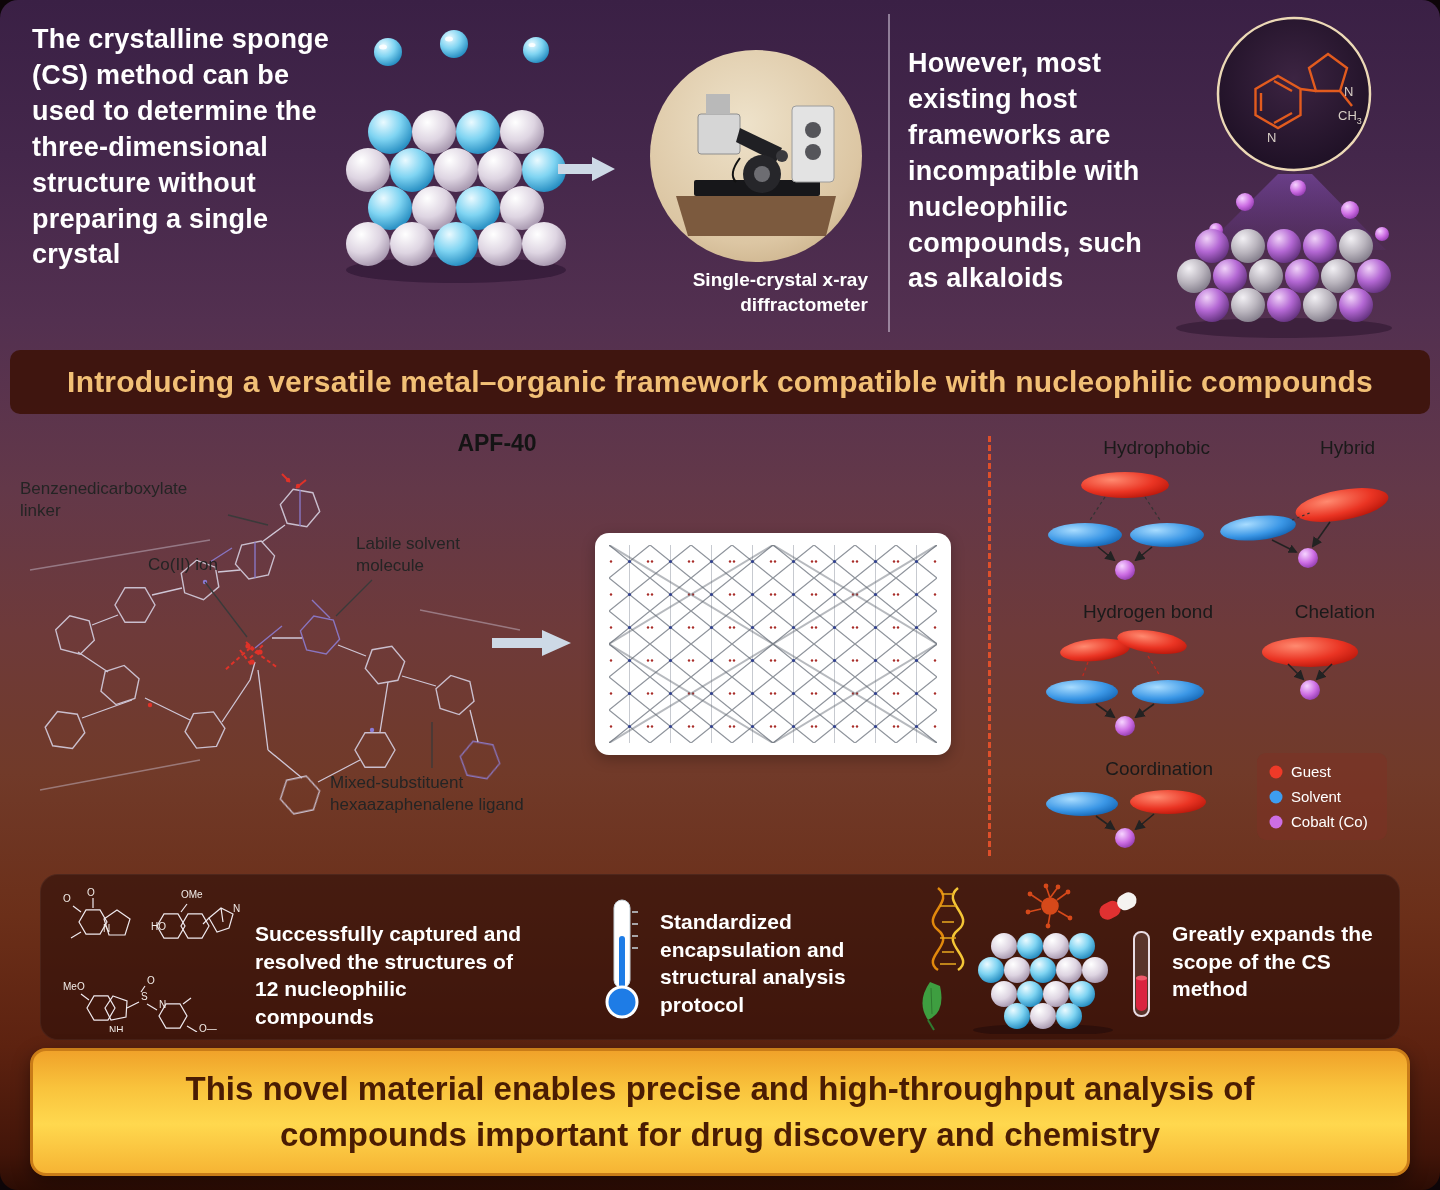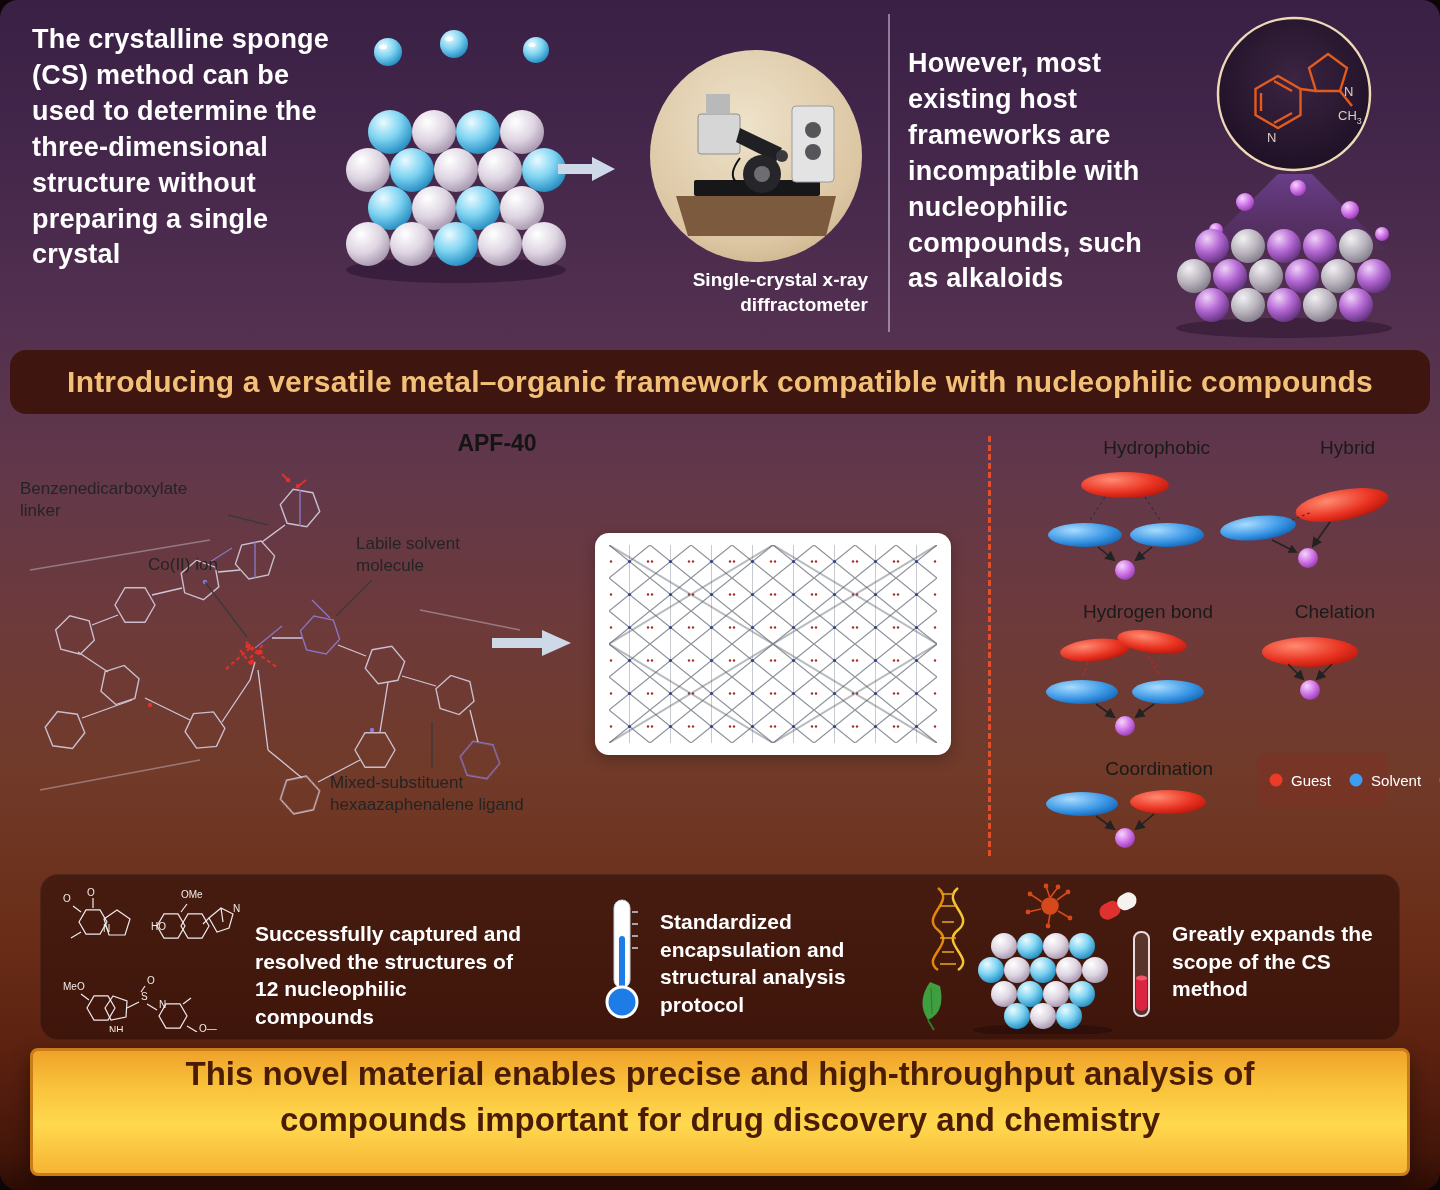--- a/index.html
+++ b/index.html
@@ -3,32 +3,32 @@
 <meta charset="utf-8">
 <style>
   *{box-sizing:border-box}
   body{margin:0;background:#0d0508;display:flex;justify-content:center;font-family:"Liberation Sans",sans-serif}
   #page{position:relative;width:1440px;height:1190px;overflow:hidden;border-radius:18px;
     background:linear-gradient(180deg,#3a2045 0%,#44274b 13%,#533050 27%,#633849 41%,#6e3a3a 53%,#713a29 65%,#6b2f19 77%,#5d2210 88%,#421509 97%,#2b0c04 100%)}
   .abs{position:absolute}
   .h-white{color:#fff;font-weight:bold;font-size:27px;line-height:1.33;letter-spacing:.2px}
   .caption{color:#fff;font-weight:bold;font-size:19px;line-height:1.3;text-align:right}
   .divider-v{background:rgba(214,203,221,.55)}
-  .banner{display:flex;align-items:center;justify-content:center;background:rgba(62,20,12,.95);border-radius:16px}
+  .banner{display:flex;align-items:center;justify-content:center;background:rgba(62,20,12,.95);border-radius:10px}
   .banner span{color:#f2c076;font-weight:bold;font-size:30px;letter-spacing:.2px}
   .apf-title{font-size:23px;font-weight:bold;color:#141414;text-align:center}
   .slabel{font-size:17px;color:#242424;line-height:1.28;text-align:left}
   .ilabel{font-size:19px;color:#1a1a1a;text-align:right}
   .card{background:#fff;border-radius:14px;box-shadow:0 4px 14px rgba(0,0,0,.25)}
   .dash-v{border-left:3px dashed #de4f2a}
-  .legend{background:rgba(126,48,36,.5);border-radius:9px;padding:10px 12px;display:flex;flex-direction:row;gap:18px}
+  .legend{background:rgba(126,48,36,.5);border-radius:9px;padding:10px 12px;display:flex;flex-direction:column;gap:8px}
   .legend-row{display:flex;align-items:center;gap:8px;color:#fff;font-size:15px}
   .panel{background:rgba(44,13,9,.6);border-radius:18px;border:1px solid rgba(255,255,255,.05)}
   .hl-text{color:#fff;font-weight:bold;font-size:21px;line-height:1.32}
-  .footer{display:flex;justify-content:center;text-align:center;border-radius:8px;border:3px solid #c97c18;
+  .footer{display:flex;align-items:center;justify-content:center;text-align:center;border-radius:16px;border:3px solid #c97c18;
     background:linear-gradient(180deg,#f0a22a 0%,#f9c33c 30%,#ffd84e 60%,#f6b434 100%);box-shadow:0 6px 18px rgba(0,0,0,.4)}
   .footer span{color:#4a1c03;font-weight:bold;font-size:33px;line-height:1.38;padding:0 55px}
 </style>
 </head>
 <body>
 
 <div id="page">
 
   <svg width="0" height="0" style="position:absolute" aria-hidden="true">
     <defs>

